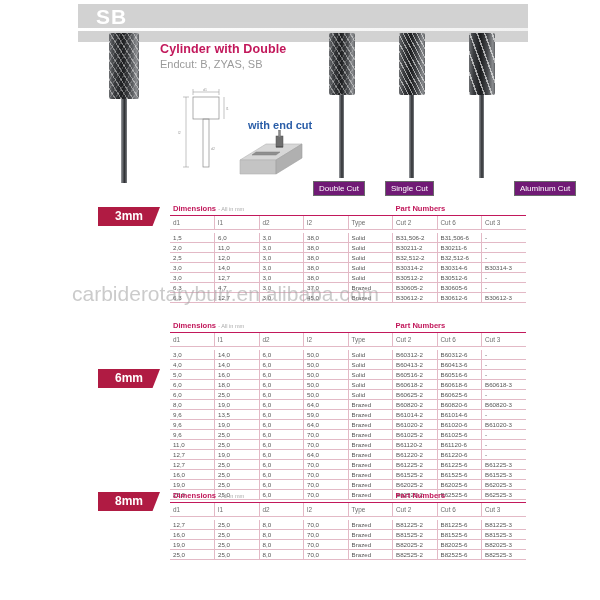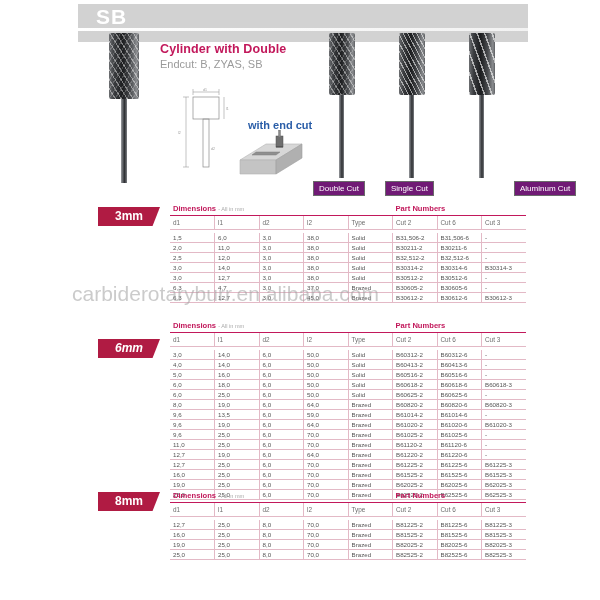--- a/index.html
+++ b/index.html
@@ -328,21 +328,21 @@
             <td>45,0</td>
             <td>Brazed</td>
             <td>B30612-2</td>
             <td>B30612-6</td>
             <td>B30612-3</td>
           </tr>
         </tbody>
     </table>
   </div>
 
-  <div class="badge" style="left:98px;top:339px;font-style:italic;">6mm</div>
+  <div class="badge" style="left:98px;top:369px;">6mm</div>
 
   <div class="tblwrap" style="top:320px;">
     <table class="tbl">
       <colgroup>
         <col style="width:12.5%">
           <col style="width:12.5%">
           <col style="width:12.5%">
         <col style="width:12.5%">
           <col style="width:12.5%">
           <col style="width:12.5%">

